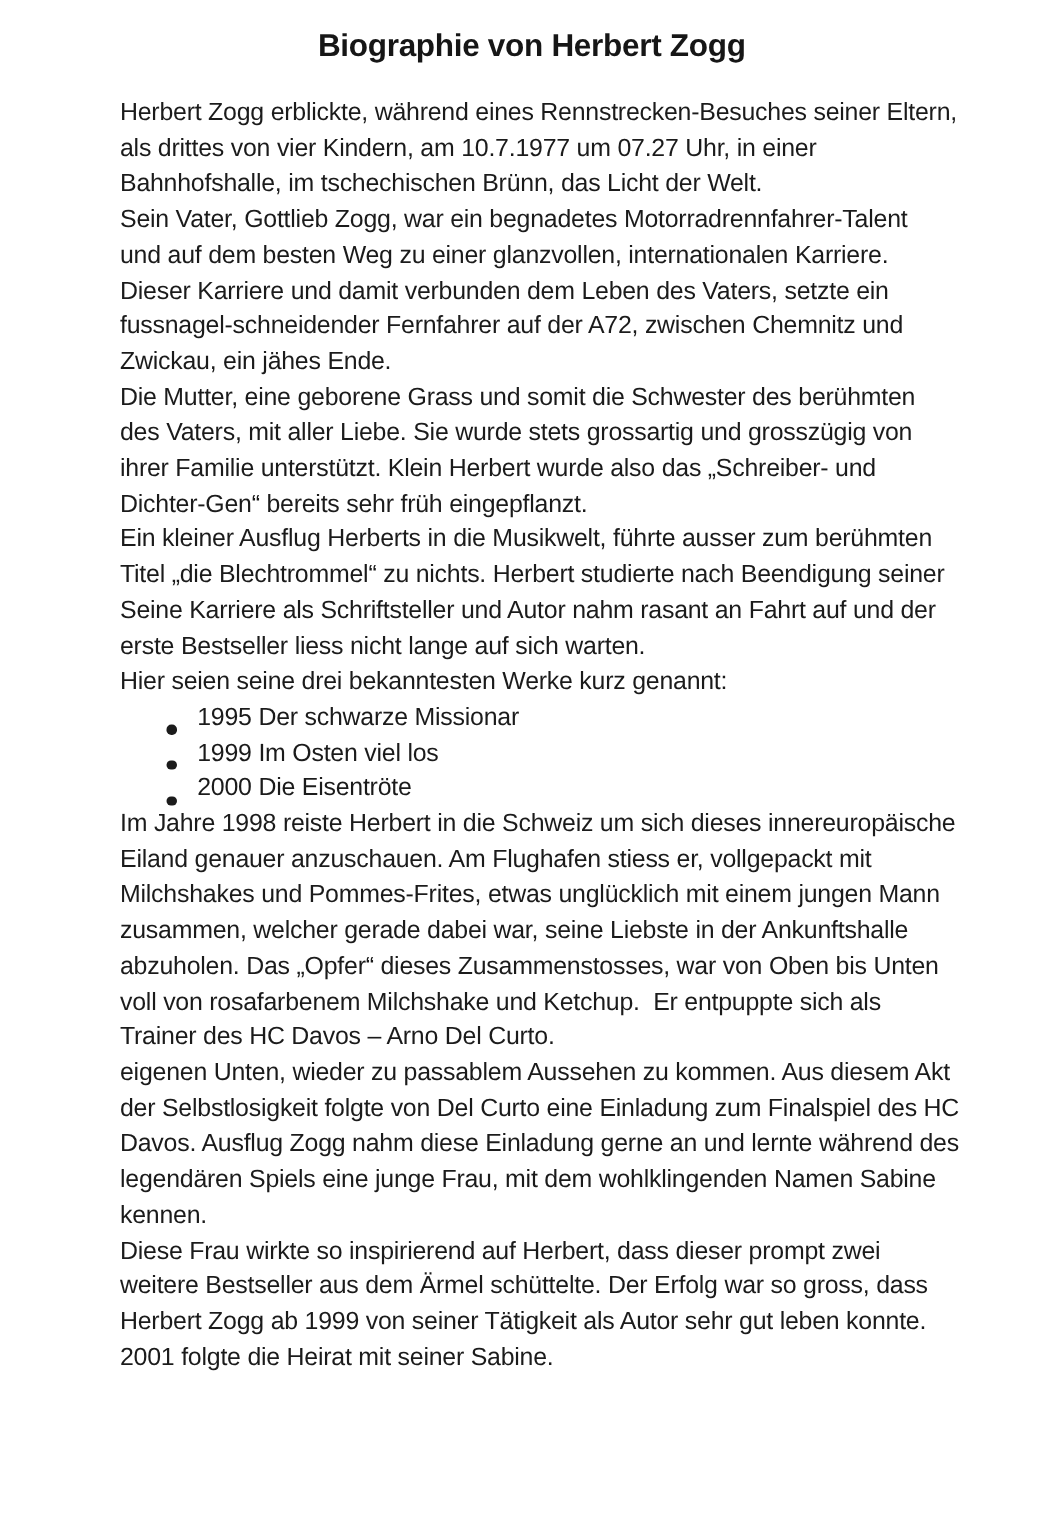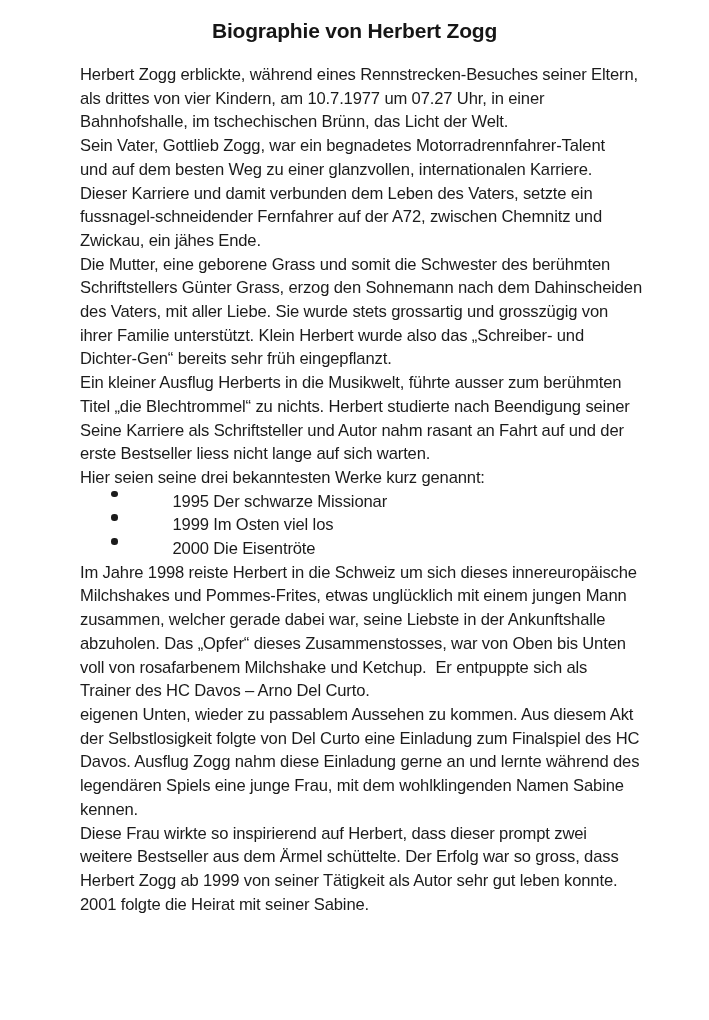--- a/index.html
+++ b/index.html
@@ -35,24 +35,23 @@
     line-height: 23.7px;
     letter-spacing: -0.15px;
     margin-left: 40px;
   }
   .text-line {
     white-space: pre-wrap;
     min-height: 23.7px;
   }
   .bullet-line {
     display: flex;
-    align-items: flex-start;
+    align-items: flex-end;
     padding-left: 31px;
     min-height: 23.7px;
-    gap: 41px;
   }
   .bullet-dot {
     flex: none;
     width: 6.5px;
     height: 6.5px;
     border-radius: 50%;
     background: #1b1b1b;
     margin-right: 14px;
     margin-top: 1px;
   }
@@ -68,21 +67,20 @@
   <div class="document-body">
       <div class="text-line">Herbert Zogg erblickte, während eines Rennstrecken-Besuches seiner Eltern,</div>
       <div class="text-line">als drittes von vier Kindern, am 10.7.1977 um 07.27 Uhr, in einer</div>
       <div class="text-line">Bahnhofshalle, im tschechischen Brünn, das Licht der Welt.</div>
       <div class="text-line">Sein Vater, Gottlieb Zogg, war ein begnadetes Motorradrennfahrer-Talent</div>
       <div class="text-line">und auf dem besten Weg zu einer glanzvollen, internationalen Karriere.</div>
       <div class="text-line">Dieser Karriere und damit verbunden dem Leben des Vaters, setzte ein</div>
       <div class="text-line">fussnagel-schneidender Fernfahrer auf der A72, zwischen Chemnitz und</div>
       <div class="text-line">Zwickau, ein jähes Ende.</div>
       <div class="text-line">Die Mutter, eine geborene Grass und somit die Schwester des berühmten</div>
-      <div class="text-line">Schriftstellers Günter Grass, erzog den Sohnemann nach dem Dahinscheiden</div>
       <div class="text-line">des Vaters, mit aller Liebe. Sie wurde stets grossartig und grosszügig von</div>
       <div class="text-line">ihrer Familie unterstützt. Klein Herbert wurde also das „Schreiber- und</div>
       <div class="text-line">Dichter-Gen“ bereits sehr früh eingepflanzt.</div>
       <div class="text-line">Ein kleiner Ausflug Herberts in die Musikwelt, führte ausser zum berühmten</div>
       <div class="text-line">Titel „die Blechtrommel“ zu nichts. Herbert studierte nach Beendigung seiner</div>
       <div class="text-line">Seine Karriere als Schriftsteller und Autor nahm rasant an Fahrt auf und der</div>
       <div class="text-line">erste Bestseller liess nicht lange auf sich warten.</div>
       <div class="text-line">Hier seien seine drei bekanntesten Werke kurz genannt:</div>
       <div class="bullet-line">
         <span class="bullet-dot"></span>
@@ -90,20 +88,21 @@
       </div>
       <div class="bullet-line">
         <span class="bullet-dot"></span>
         <span class="bullet-text">1999 Im Osten viel los</span>
       </div>
       <div class="bullet-line">
         <span class="bullet-dot"></span>
         <span class="bullet-text">2000 Die Eisentröte</span>
       </div>
       <div class="text-line">Im Jahre 1998 reiste Herbert in die Schweiz um sich dieses innereuropäische</div>
+      <div class="text-line">Eiland genauer anzuschauen. Am Flughafen stiess er, vollgepackt mit</div>
       <div class="text-line">Milchshakes und Pommes-Frites, etwas unglücklich mit einem jungen Mann</div>
       <div class="text-line">zusammen, welcher gerade dabei war, seine Liebste in der Ankunftshalle</div>
       <div class="text-line">abzuholen. Das „Opfer“ dieses Zusammenstosses, war von Oben bis Unten</div>
       <div class="text-line">voll von rosafarbenem Milchshake und Ketchup.  Er entpuppte sich als</div>
       <div class="text-line">Trainer des HC Davos – Arno Del Curto.</div>
       <div class="text-line">eigenen Unten, wieder zu passablem Aussehen zu kommen. Aus diesem Akt</div>
       <div class="text-line">der Selbstlosigkeit folgte von Del Curto eine Einladung zum Finalspiel des HC</div>
       <div class="text-line">Davos. Ausflug Zogg nahm diese Einladung gerne an und lernte während des</div>
       <div class="text-line">legendären Spiels eine junge Frau, mit dem wohlklingenden Namen Sabine</div>
       <div class="text-line">kennen.</div>

